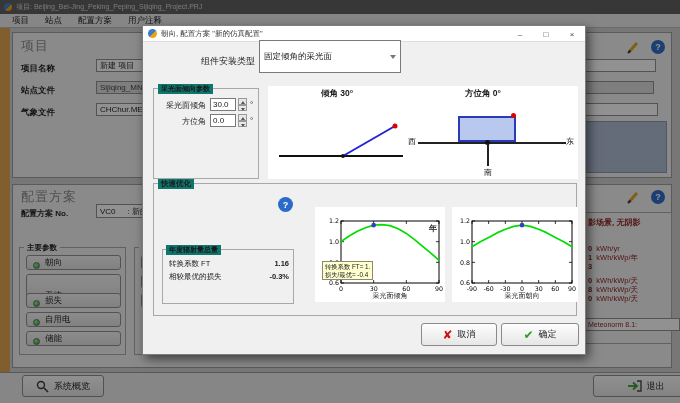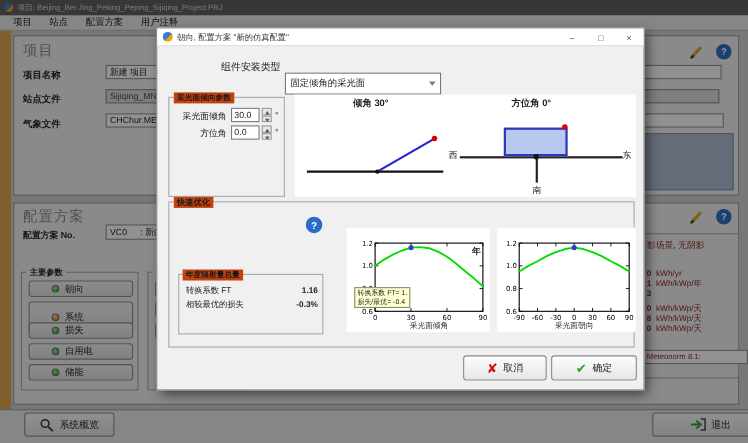--- a/index.html
+++ b/index.html
@@ -16,40 +16,40 @@
   .menubar span{font-size:8.5px;padding:0 8px;color:#111}
   .workspace{left:0;top:28px;width:680px;height:344px;background:#cfcfcf}
   .stripe{left:0;top:28px;width:10px;height:344px;background:#e2a24a}
   .panel{background:#f2f2f2;border:1px solid #9b9b9b}
   .panel-title{font-size:13px;color:#8a8a8a;letter-spacing:1px}
   .flabel{font-size:8.5px;font-weight:bold}
   .fbox{border:1px solid #8f8f8f;background:#fff;font-size:8px;display:flex;align-items:center;padding:0 3px;overflow:hidden;white-space:nowrap}
   .fbox.gray{background:#dcdcdc;color:#444}
   .groupbox{border:1px solid #a8a8a8}
   .legend{position:absolute;font-size:7.5px;font-weight:bold;background:#f2f2f2;padding:0 3px;white-space:nowrap}
-  .pbtn{border:1px solid #8f8f8f;background:linear-gradient(#f6f6f6,#e2e2e2);border-radius:3px;display:flex;align-items:center;gap:5px;padding-left:20px;font-size:8.5px}
+  .pbtn{border:1px solid #8f8f8f;background:linear-gradient(#f6f6f6,#e2e2e2);border-radius:3px;display:flex;align-items:flex-end;gap:5px;padding-left:6px;font-size:8.5px}
   .led{width:7px;height:7px;border-radius:50%;border:1px solid #666}
   .led.green{background:radial-gradient(circle at 35% 35%,#8ef08e,#1f9e1f)}
   .led.orange{background:radial-gradient(circle at 35% 35%,#ffd27a,#e07f00)}
   .redtxt{color:#8b1a1a;font-size:7.5px;white-space:nowrap}
   .redtxt b{font-weight:bold}
   .helpicon{width:14px;height:14px;border-radius:50%;background:#2b6bc8;color:#fff;font-size:9px;font-weight:bold;display:flex;align-items:center;justify-content:center}
   .bottombar{left:0;top:372px;width:680px;height:31px;background:#ececec;border-top:1px solid #9a9a9a}
   .btn{border:1px solid #8a8a8a;background:linear-gradient(#fdfdfd,#e6e6e6);border-radius:3px;display:flex;align-items:center;justify-content:center;gap:5px;font-size:9px}
 
   
   .dim{left:0;top:0;width:680px;height:403px;background:rgba(10,10,10,0.45);z-index:5}
 
   
   .dlg{left:142px;top:25px;width:444px;height:330px;background:#f0f0f0;border:1px solid #7d7d7d;box-shadow:3px 4px 10px rgba(0,0,0,.55);z-index:10}
   .dlg-titlebar{left:0;top:0;width:100%;height:16px;background:#fff;border-bottom:1px solid #ddd;display:flex;align-items:center;gap:4px;padding-left:5px}
   .dlg-title{font-size:7.5px;color:#333;white-space:nowrap}
   .dlg-controls{position:absolute;right:0;top:0;height:16px;display:flex}
   .dlg-controls span{width:26px;height:16px;display:flex;align-items:center;justify-content:center;font-size:8px;color:#444}
-  .dlg .legend{background:#c2410c}
+  .dlg .legend{background:#0f766e}
   .boldlbl{font-size:9px;font-weight:normal;white-space:nowrap}
   .combo{border:1px solid #7a7a7a;background:#fff;display:flex;align-items:center;font-size:8.5px;padding:0 4px;justify-content:space-between}
   .combo .arrow{width:0;height:0;border-left:3.5px solid transparent;border-right:3.5px solid transparent;border-top:4px solid #777}
   .tin{background:#fff;border:1px solid #7a7a7a;font-size:8px;display:flex;align-items:center;padding:0 2px}
   .spin{display:flex;flex-direction:column;width:9px;height:13px}
   .spin i{flex:1;border:1px solid #999;background:#e8e8e8;position:relative}
   .spin i.up::after{content:"";position:absolute;left:1.5px;top:2px;border-left:2px solid transparent;border-right:2px solid transparent;border-bottom:3px solid #555}
   .spin i.dn::after{content:"";position:absolute;left:1.5px;top:2px;border-left:2px solid transparent;border-right:2px solid transparent;border-top:3px solid #555}
   .deg{font-size:8px}
   .rlabel{font-size:8px;white-space:nowrap}
@@ -145,21 +145,21 @@
   </div>
   <div class="abs groupbox" style="left:121px;top:62px;width:90px;height:108px">
     <span class="legend" style="left:4px;top:-5px">可选</span>
     <div class="abs pbtn" style="left:6px;top:7px;width:76px;height:15px"></div>
     <div class="abs pbtn" style="left:6px;top:26px;width:76px;height:15px"></div>
     <div class="abs pbtn" style="left:6px;top:45px;width:76px;height:15px"></div>
   </div>
 </div>
 
 <div class="abs groupbox" style="left:584px;top:212px;width:88px;height:132px;background:#f2f2f2">
-  <span class="abs redtxt" style="left:3px;top:4px;font-weight:normal;font-size:8px">影场景, 无阴影</span>
+  <span class="abs redtxt" style="left:3px;top:4px;font-weight:bold;font-size:8px">影场景, 无阴影</span>
   <span class="abs redtxt" style="left:3px;top:31px"><b>0</b>&nbsp;&nbsp;<span>kWh/yr</span></span>
   <span class="abs redtxt" style="left:3px;top:40px"><b>1</b>&nbsp;&nbsp;<span>kWh/kWp/年</span></span>
   <span class="abs redtxt" style="left:3px;top:49px"><b>3</b>&nbsp;&nbsp;<span></span></span>
   <span class="abs redtxt" style="left:3px;top:63px"><b>0</b>&nbsp;&nbsp;<span>kWh/kWp/天</span></span>
   <span class="abs redtxt" style="left:3px;top:72px"><b>8</b>&nbsp;&nbsp;<span>kWh/kWp/天</span></span>
   <span class="abs redtxt" style="left:3px;top:81px"><b>0</b>&nbsp;&nbsp;<span>kWh/kWp/天</span></span>
 </div>
 <div class="abs fbox" style="left:584px;top:318px;width:96px;height:13px">
   <span class="redtxt" style="font-size:7px">Meteonorm 8.1:</span>
 </div>
@@ -188,21 +188,21 @@
     <div class="appicon" style="width:9px;height:9px"></div>
     <span class="dlg-title">朝向, 配置方案 "新的仿真配置"</span>
     <div class="dlg-controls">
       <span>–</span>
       <span>□</span>
       <span>×</span>
     </div>
   </div>
 
   <span class="abs boldlbl" style="left:58px;top:29px">组件安装类型</span>
-  <div class="abs combo" style="left:116px;top:40px;width:142px;height:20px">
+  <div class="abs combo" style="left:116px;top:14px;width:142px;height:33px">
     <span>固定倾角的采光面</span>
     <span class="arrow"></span>
   </div>
 
   <div class="abs groupbox" style="left:10px;top:62px;width:106px;height:91px">
     <span class="legend" style="left:4px;top:-5px;font-size:7px">采光面倾向参数</span>
     <span class="abs rlabel" style="right:52px;top:11px">采光面倾角</span>
     <div class="abs tin" style="left:56px;top:9px;width:26px;height:13px">
         <span>30.0</span>
       </div>

